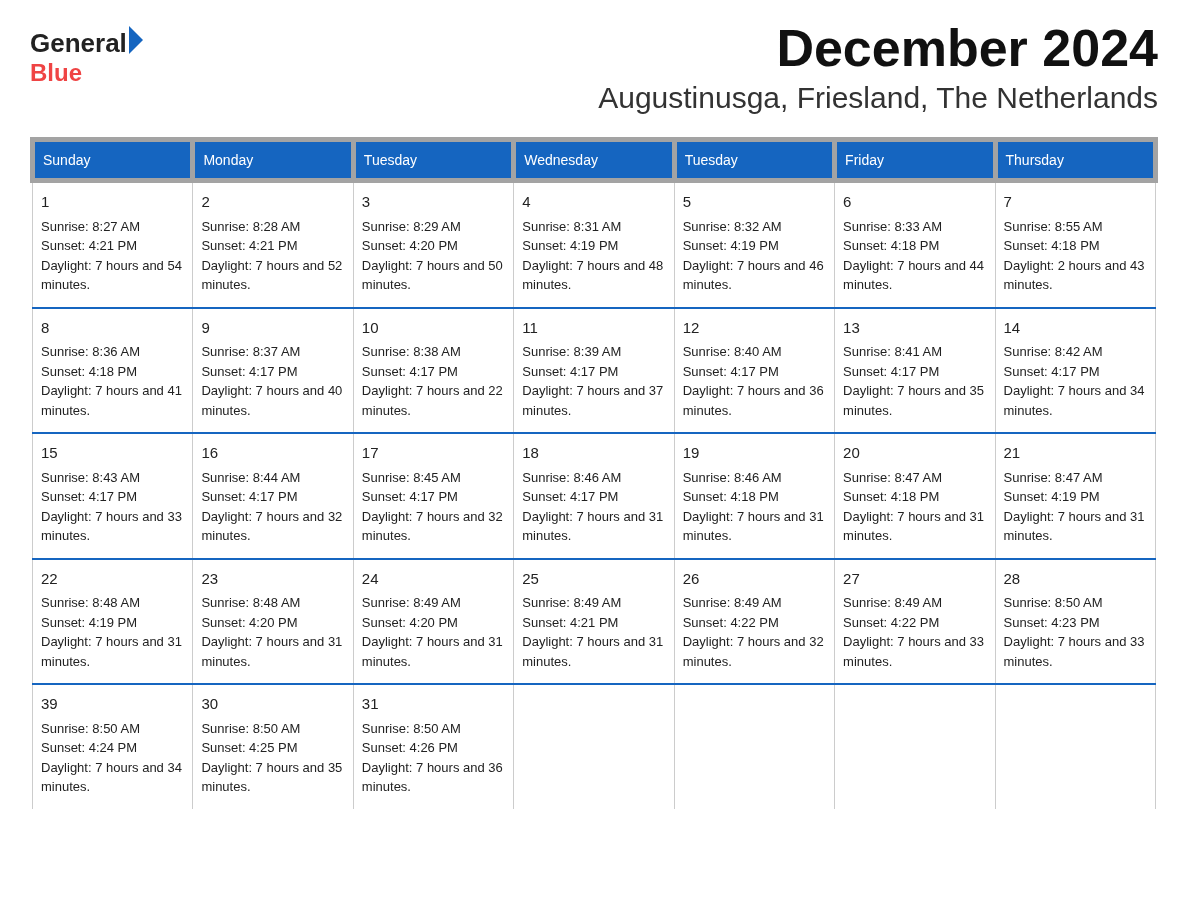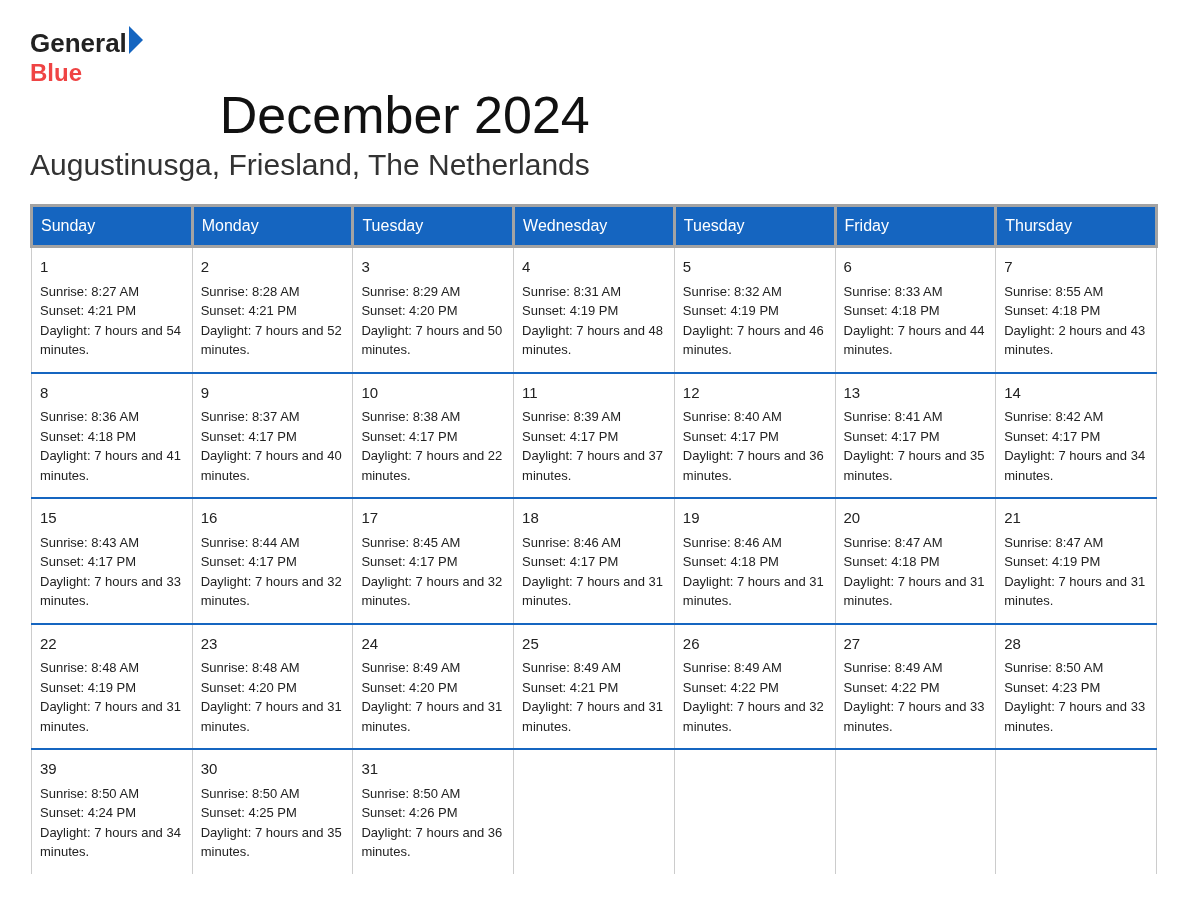--- a/index.html
+++ b/index.html
@@ -7,22 +7,22 @@
       font-family: Arial, sans-serif;
       background: #fff;
       color: #222;
       width: 1188px;
       min-height: 918px;
       padding: 20px 30px;
     }
     .header-row {
       display: flex;
       align-items: flex-start;
+      justify-content: space-between;
       margin-bottom: 22px;
-      flex-direction: column;
     }
     .logo {
       display: flex;
       align-items: center;
       margin-top: 8px;
     }
     .logo-text-general {
       font-size: 26px;
       font-weight: bold;
       color: #222;
@@ -47,42 +47,42 @@
     }
     .logo-line1 {
       display: flex;
       align-items: center;
     }
     .title-block {
       text-align: right;
     }
     .title-month {
       font-size: 52px;
-      font-weight: normal;
+      font-weight: bold;
       color: #111;
       line-height: 1.1;
     }
     .title-location {
       font-size: 30px;
       color: #333;
       margin-top: 4px;
     }
     .calendar {
       width: 100%;
       border-collapse: collapse;
       margin-top: 10px;
     }
     .calendar thead tr th {
       background-color: #1565c0;
       color: #fff;
       padding: 10px 8px;
-      font-size: 16px;
+      font-size: 14px;
       font-weight: normal;
       text-align: left;
-      border: 3px solid #a3a3a3;
+      border: 5px solid #a3a3a3;
     }
     .calendar tbody tr td {
       vertical-align: top;
       padding: 8px 8px 12px 8px;
       border-top: 2px solid #1565c0;
       border-left: 1px solid #ccc;
       border-right: 1px solid #ccc;
       border-bottom: none;
       font-size: 13px;
       line-height: 1.5;

